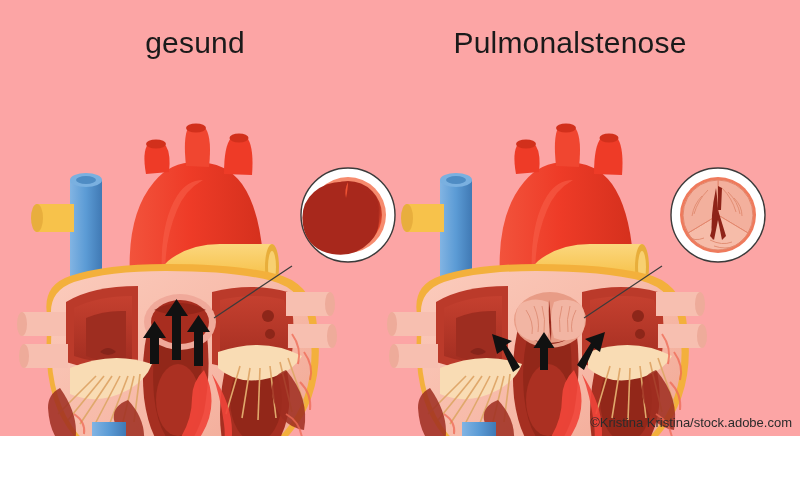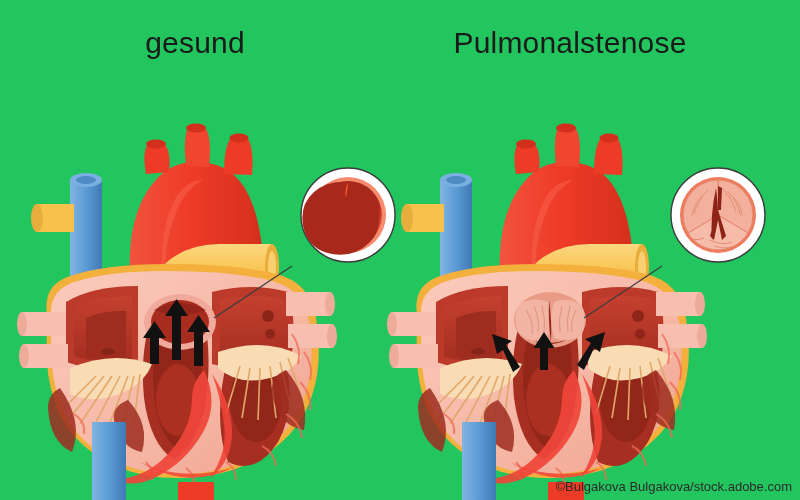--- a/index.html
+++ b/index.html
@@ -6,22 +6,22 @@
     margin: 0;
     padding: 0;
     background: #ffffff;
   }
   body {
     font-family: "Liberation Sans", sans-serif;
   }
   #figure {
     position: relative;
     width: 800px;
-    height: 500px;
-    background: #22c55e;
+    height: 436px;
+    background: #fca5a5;
     overflow: hidden;
   }
   .title {
     position: absolute;
     top: 26px;
     font-size: 30px;
     font-weight: 400;
     color: #1a1a1a;
     letter-spacing: 0.2px;
     white-space: nowrap;
@@ -530,14 +530,14 @@
 
           <path d="M348 140
                    L356 166 L352 170 L348 150 L344 170 L340 166 Z
                    M348 140 L348 116 L352 118 L351 140 Z" fill="#8e2318"></path>
           <path d="M346 118 q2 16 2 24 q-4 22 -6 28 q-2 -24 4 -52 z" fill="#8e2318"></path>
         </g>
       </g>
     </svg>
   </div>
 
-  <div class="credit">©Bulgakova Bulgakova/stock.adobe.com</div>
+  <div class="credit">©Kristina Kristina/stock.adobe.com</div>
 </div>
 
 </body></html>

